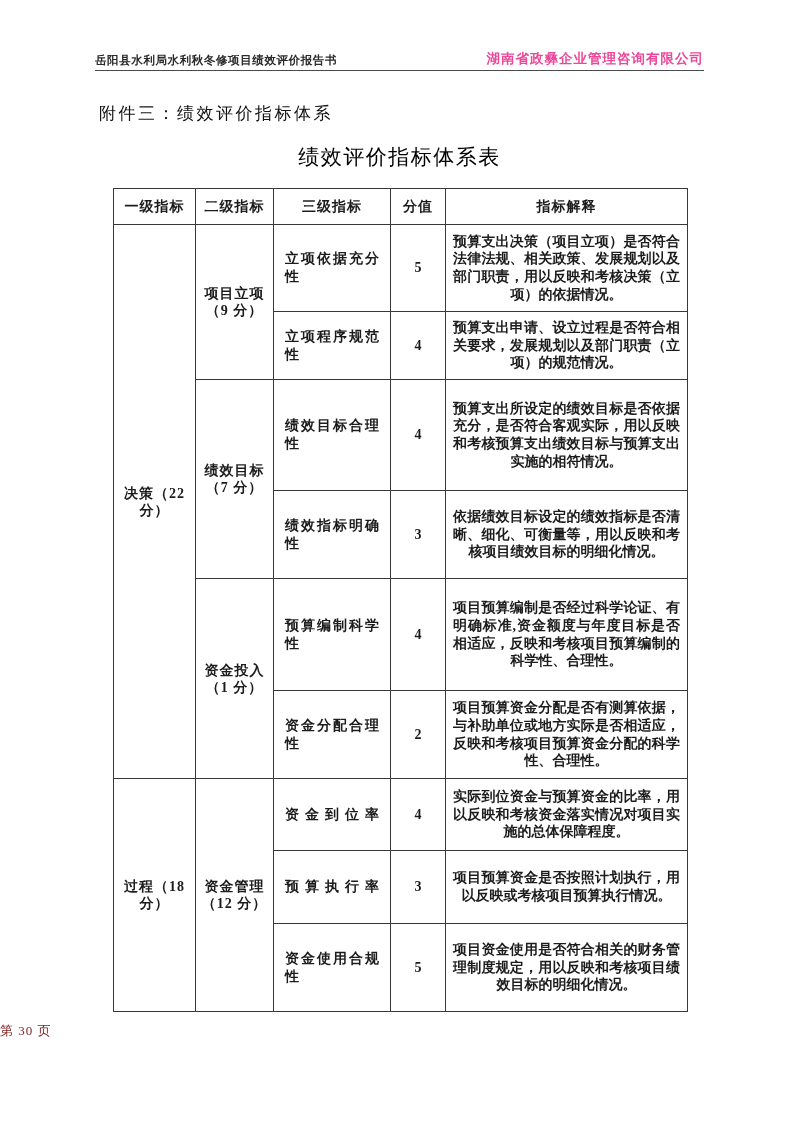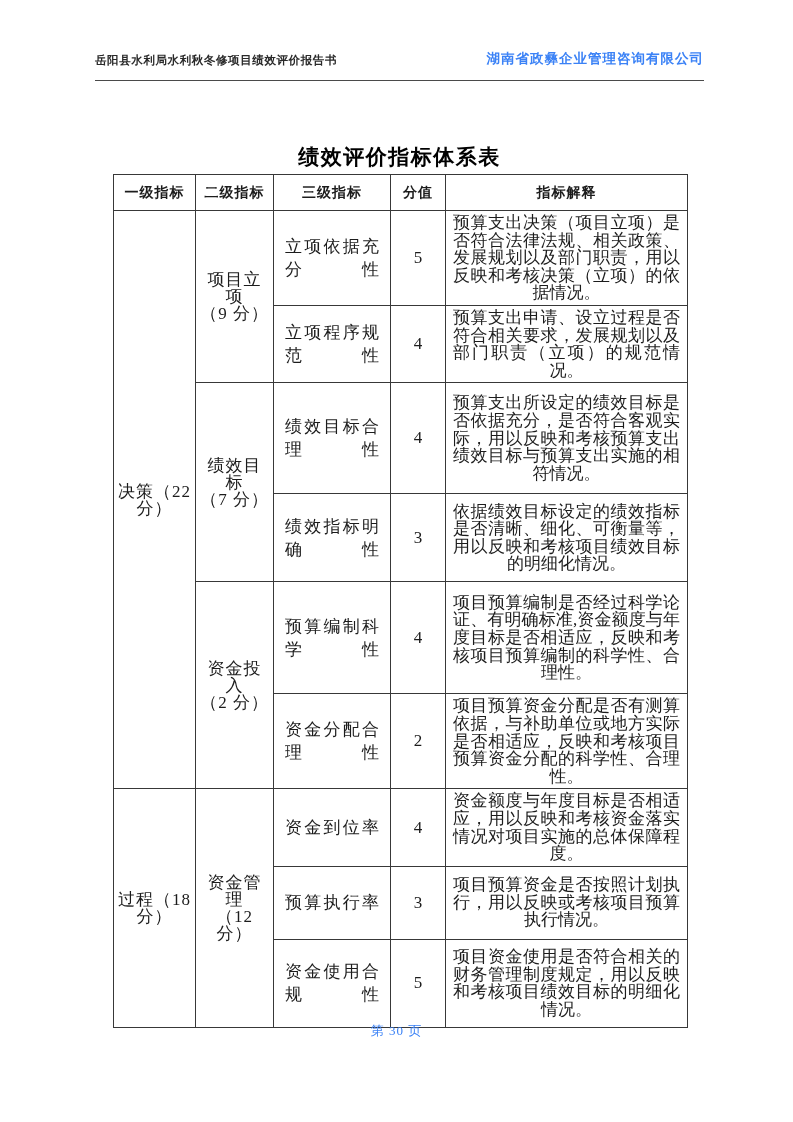--- a/index.html
+++ b/index.html
@@ -9,45 +9,45 @@
     position: relative;
     font-family: "Liberation Serif", "DejaVu Serif", serif;
     color: #1c1c1c;
   }
   .page { position: absolute; inset: 0; background: #fff; }
 
   
   .page-header {
     position: absolute; left: 95px; top: 50px; width: 609px;
     display: flex; justify-content: space-between; align-items: flex-end;
-    border-bottom: 1.5px solid #4a4a4a; padding-bottom: 12px;
+    border-bottom: 1.5px solid #4a4a4a; padding-bottom: 2px;
   }
   .page-header .hdr-left  { font-size: 11.5px; font-weight: 600; letter-spacing: 0.6px; color: #2a2a2a; }
-  .page-header .hdr-right { font-size: 13.5px; font-weight: 600; letter-spacing: 1px; color: #3b82f6; }
+  .page-header .hdr-right { font-size: 13.5px; font-weight: 600; letter-spacing: 1px; color: #ec4899; }
 
   
   .attachment-heading {
     position: absolute; left: 99px; top: 102px;
     font-size: 17px; letter-spacing: 2.5px; color: #111;
   }
   .table-title {
     position: absolute; left: 95px; top: 143px; width: 609px;
-    text-align: center; font-size: 21px; font-weight: bold;
+    text-align: center; font-size: 21px; font-weight: normal;
     letter-spacing: 1.5px; color: #000;
   }
 
   
   table.kpi {
-    position: absolute; left: 113px; top: 174px;
+    position: absolute; left: 113px; top: 188px;
     width: 574px; border-collapse: collapse; table-layout: fixed;
   }
   table.kpi th, table.kpi td {
     border: 1px solid #383838;
     vertical-align: middle;
-    font-size: 17px; color: #1c1c1c;
+    font-size: 14px; color: #1c1c1c; font-weight: bold;
   }
   table.kpi th {
     font-weight: bold; text-align: center; font-size: 14px;
     letter-spacing: 1px;
   }
   td.cell-l1, td.cell-l2 {
     text-align: center; white-space: pre-line;
     line-height: 17px; letter-spacing: 1px; padding: 0 4px;
   }
   td.cell-indicator {
@@ -65,33 +65,34 @@
   tr.h111 { height: 111px; }
   tr.h88  { height: 88px; }
   tr.h112 { height: 112px; }
   tr.h88b { height: 88px; }
   tr.h72  { height: 72px; }
   tr.h63  { height: 73px; }
 
   
   .page-footer {
     position: absolute; left: 0; top: 1022px; width: 793px;
-    text-align: center; font-size: 13px; letter-spacing: 1px; color: #3b82f6;
+    text-align: left; font-size: 13px; letter-spacing: 1px; color: #7f1d1d;
   }
 </style>
 </head>
 <body>
 
 <div class="page">
 
   <div class="page-header">
     <span class="hdr-left">岳阳县水利局水利秋冬修项目绩效评价报告书</span>
     <span class="hdr-right">湖南省政彝企业管理咨询有限公司</span>
   </div>
 
+  <div class="attachment-heading">附件三：绩效评价指标体系</div>
 
   <div class="table-title">绩效评价指标体系表</div>
 
   <table class="kpi">
     <colgroup>
       <col style="width:82px">
         <col style="width:78px">
         <col style="width:117px">
         <col style="width:55px">
         <col style="width:242px">
@@ -125,38 +126,38 @@
         <td class="cell-score">4</td>
         <td class="cell-expl">预算支出所设定的绩效目标是否依据充分，是否符合客观实际，用以反映和考核预算支出绩效目标与预算支出实施的相符情况。</td>
       </tr>
       <tr class="h88">
         <td class="cell-indicator">绩效指标明确性</td>
         <td class="cell-score">3</td>
         <td class="cell-expl">依据绩效目标设定的绩效指标是否清晰、细化、可衡量等，用以反映和考核项目绩效目标的明细化情况。</td>
       </tr>
       <tr class="h112">
         <td class="cell-l2" rowspan="2">资金投入
-（2 分）</td>
+（1 分）</td>
         <td class="cell-indicator">预算编制科学性</td>
         <td class="cell-score">4</td>
         <td class="cell-expl">项目预算编制是否经过科学论证、有明确标准,资金额度与年度目标是否相适应，反映和考核项目预算编制的科学性、合理性。</td>
       </tr>
       <tr class="h88b">
         <td class="cell-indicator">资金分配合理性</td>
         <td class="cell-score">2</td>
         <td class="cell-expl">项目预算资金分配是否有测算依据，与补助单位或地方实际是否相适应，反映和考核项目预算资金分配的科学性、合理性。</td>
       </tr>
       <tr class="h72">
         <td class="cell-l1" rowspan="3">过程（18
 分）</td>
         <td class="cell-l2" rowspan="3">资金管理
 （12 分）</td>
         <td class="cell-indicator">资金到位率</td>
         <td class="cell-score">4</td>
-        <td class="cell-expl">资金额度与年度目标是否相适应，用以反映和考核资金落实情况对项目实施的总体保障程度。</td>
+        <td class="cell-expl">实际到位资金与预算资金的比率，用以反映和考核资金落实情况对项目实施的总体保障程度。</td>
       </tr>
       <tr class="h63">
         <td class="cell-indicator">预算执行率</td>
         <td class="cell-score">3</td>
         <td class="cell-expl">项目预算资金是否按照计划执行，用以反映或考核项目预算执行情况。</td>
       </tr>
       <tr class="h88">
         <td class="cell-indicator">资金使用合规性</td>
         <td class="cell-score">5</td>
         <td class="cell-expl">项目资金使用是否符合相关的财务管理制度规定，用以反映和考核项目绩效目标的明细化情况。</td>

